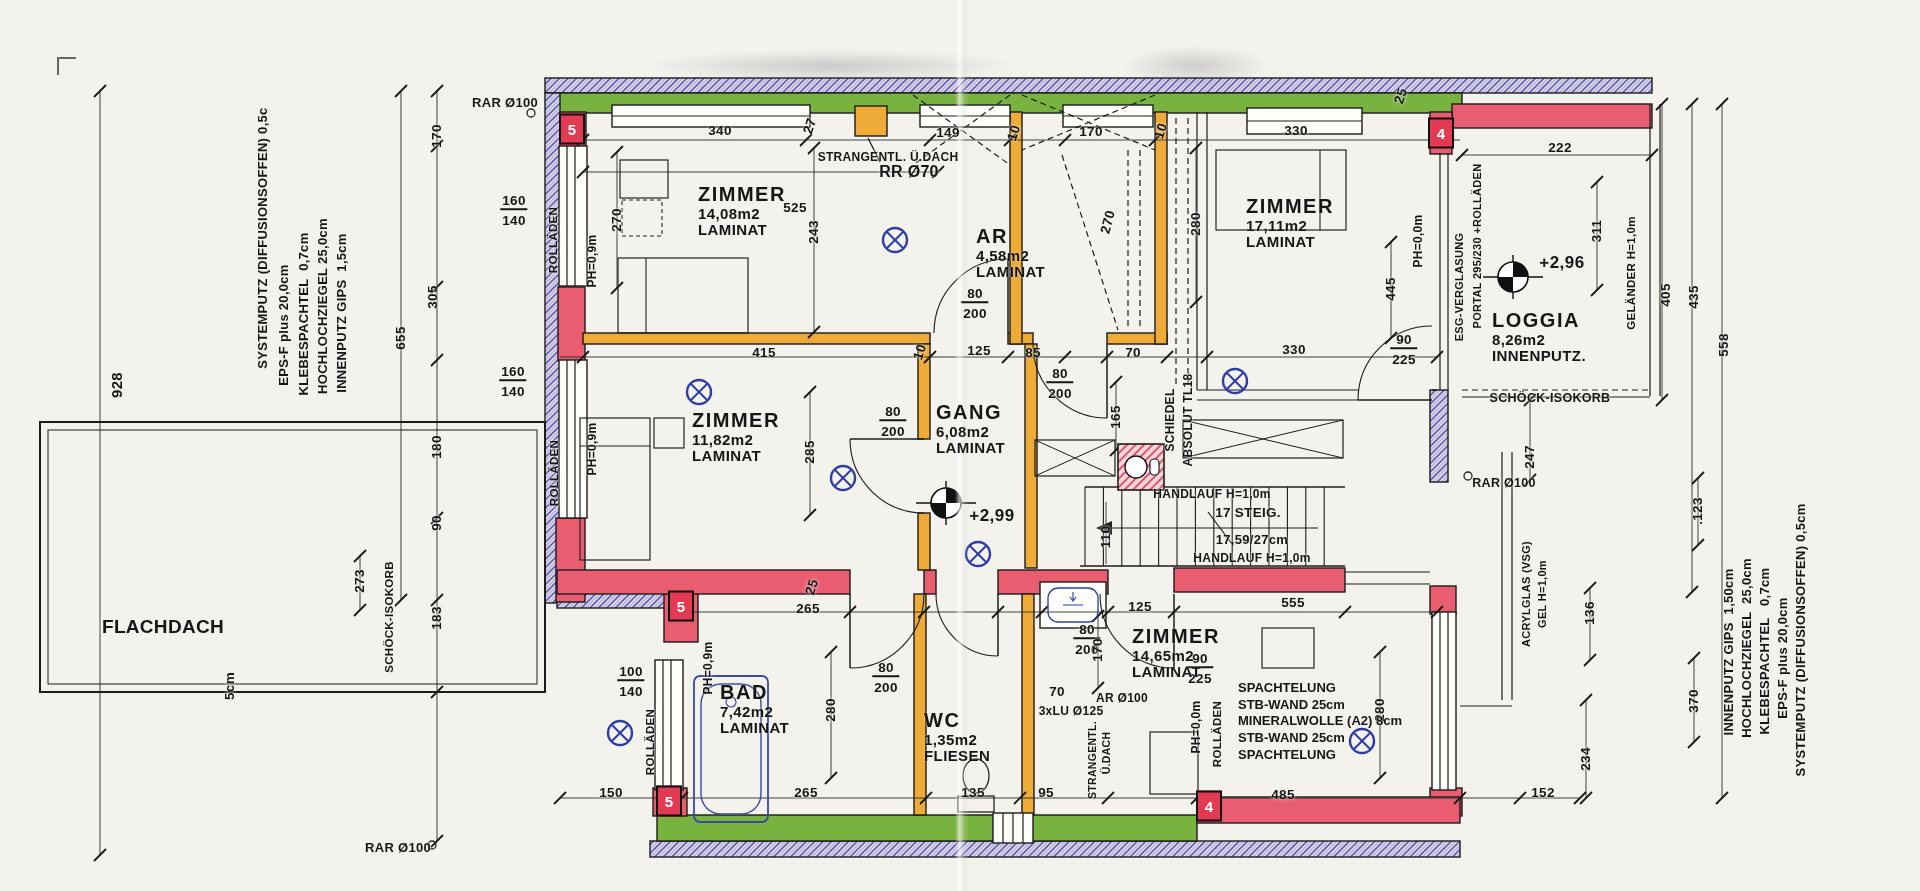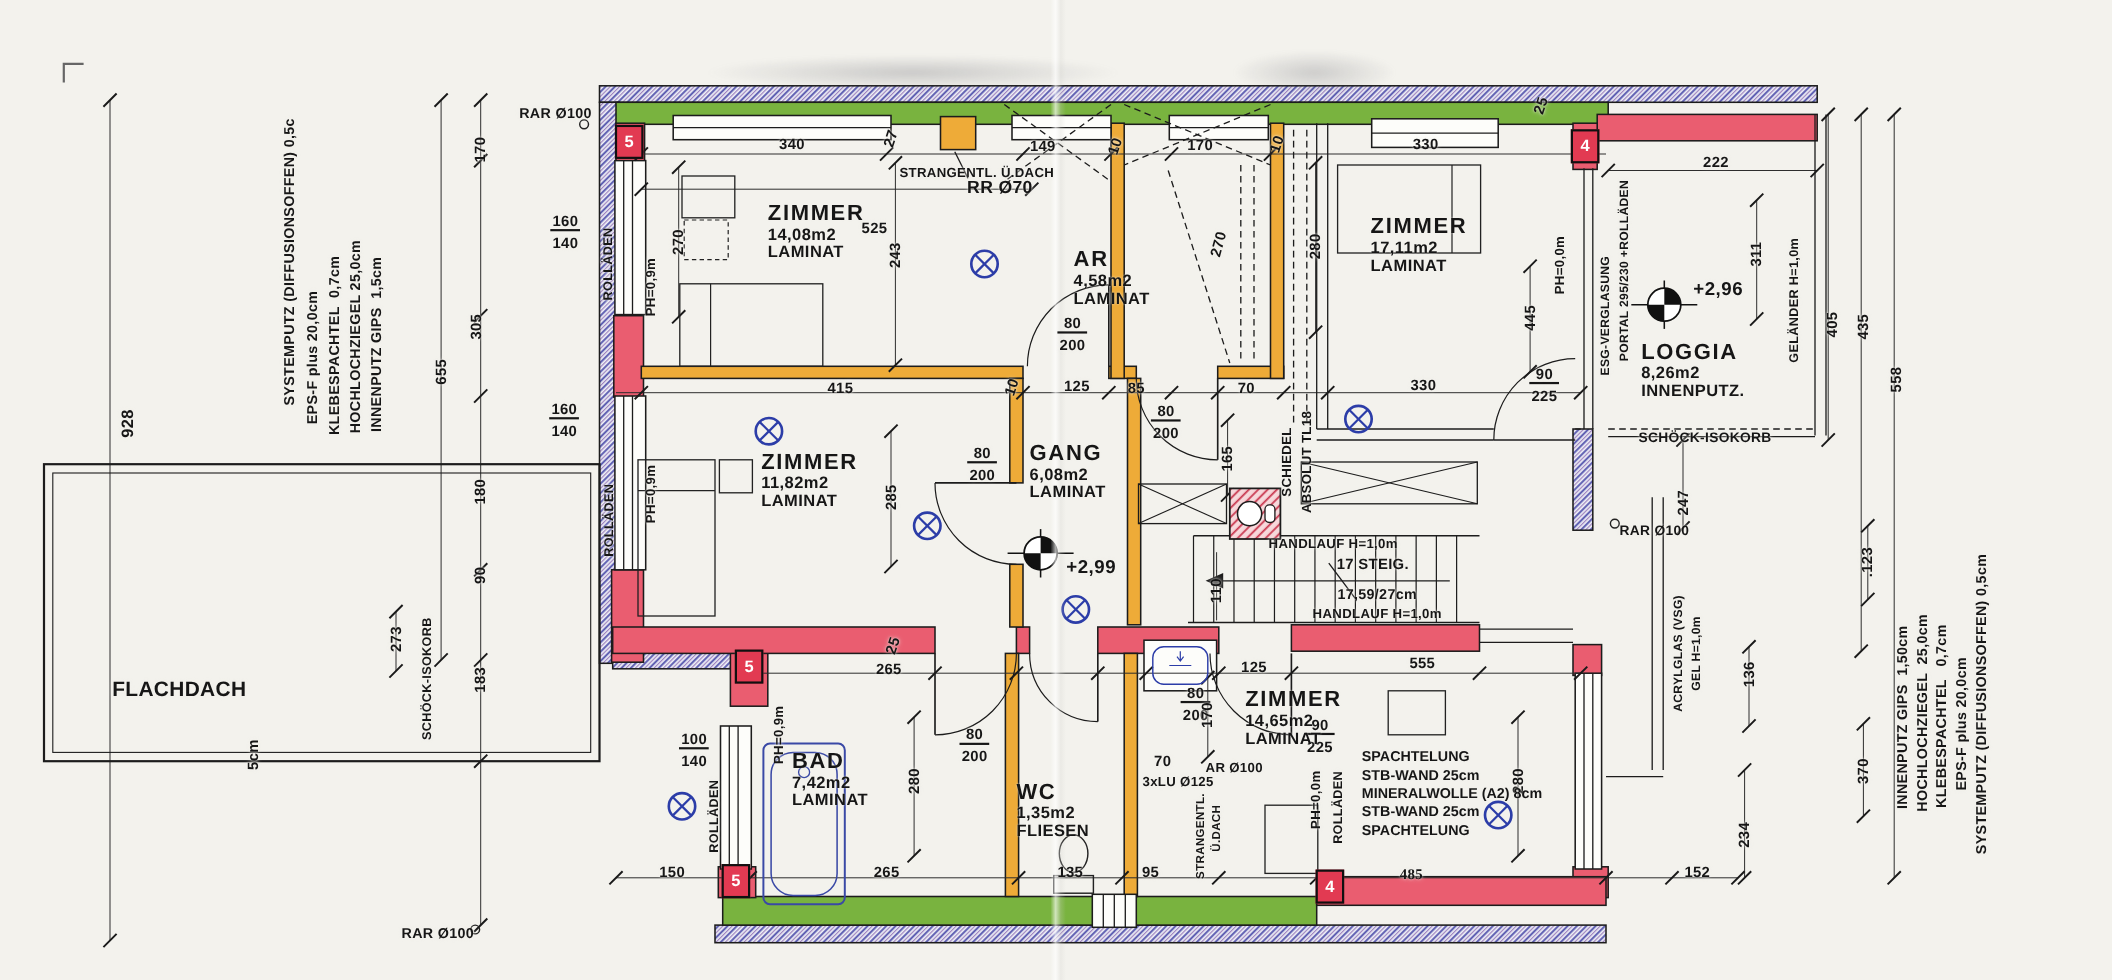--- a/index.html
+++ b/index.html
@@ -352,21 +352,21 @@
       <div class="lbl" style="left: 1057px; top: 692px; transform: translate(-50%, -50%);">70</div>
       <div class="lbl" style="left: 1200px; top: 671px; transform: translate(-50%, -50%);"><span class="ft">90</span><span class="fb">225</span></div>
       <div class="lbl" style="left: 631px; top: 684px; transform: translate(-50%, -50%);"><span class="ft">100</span><span class="fb">140</span></div>
       <div class="lbl" style="left: 831px; top: 710px; transform: translate(-50%, -50%) rotate(-90deg);">280</div>
       <div class="lbl" style="left: 1098px; top: 650px; transform: translate(-50%, -50%) rotate(-90deg);">170</div>
       <div class="lbl" style="left: 1380px; top: 710px; transform: translate(-50%, -50%) rotate(-90deg);">280</div>
       <div class="lbl" style="left: 611px; top: 793px; transform: translate(-50%, -50%);">150</div>
       <div class="lbl" style="left: 806px; top: 793px; transform: translate(-50%, -50%);">265</div>
       <div class="lbl" style="left: 973px; top: 793px; transform: translate(-50%, -50%);">135</div>
       <div class="lbl" style="left: 1046px; top: 793px; transform: translate(-50%, -50%);">95</div>
-      <div class="lbl" style="left: 1283px; top: 795px; transform: translate(-50%, -50%); font-family: Liberation Serif, serif;">485</div>
+      <div class="lbl" style="left: 1283px; top: 795px; transform: translate(-50%, -50%);">485</div>
       <div class="lbl" style="left: 1543px; top: 793px; transform: translate(-50%, -50%);">152</div>
       <div class="lbl" style="left: 1530px; top: 457px; transform: translate(-50%, -50%) rotate(-90deg);">247</div>
       <div class="lbl" style="left: 1698px; top: 511px; transform: translate(-50%, -50%) rotate(-90deg);">.123</div>
       <div class="lbl" style="left: 1590px; top: 613px; transform: translate(-50%, -50%) rotate(-90deg);">136</div>
       <div class="lbl" style="left: 1694px; top: 701px; transform: translate(-50%, -50%) rotate(-90deg);">370</div>
       <div class="lbl" style="left: 1586px; top: 759px; transform: translate(-50%, -50%) rotate(-90deg);">234</div>
       <div class="lbl" style="left: 505px; top: 103px; font-size: 13px; transform: translate(-50%, -50%);">RAR Ø100</div>
       <div class="lbl" style="left: 888px; top: 157px; font-size: 12px; transform: translate(-50%, -50%);">STRANGENTL. Ü.DACH</div>
       <div class="lbl" style="left: 909px; top: 172px; font-size: 16px; transform: translate(-50%, -50%);">RR Ø70</div>
       <div class="lbl" style="left: 1170px; top: 420px; font-size: 12px; transform: translate(-50%, -50%) rotate(-90deg);">SCHIEDEL</div>

